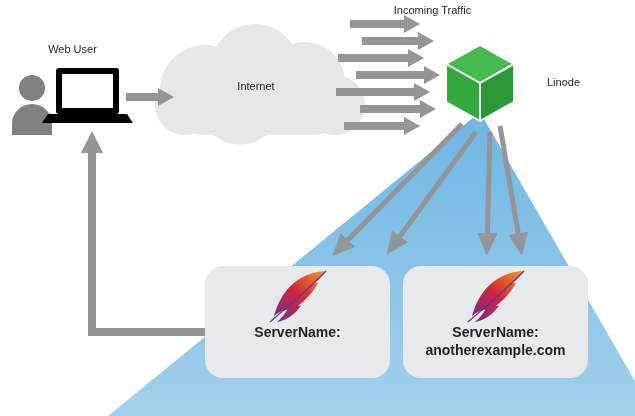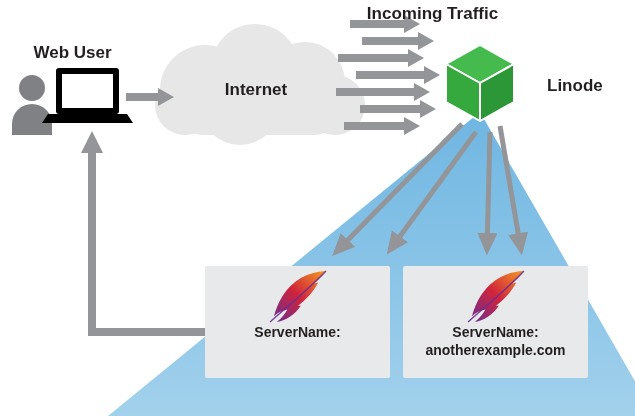--- a/index.html
+++ b/index.html
@@ -1,24 +1,24 @@
 <!DOCTYPE html>
 <html><head>
 <meta charset="utf-8">
 <style>
   html,body{margin:0;padding:0;background:#fff;}
   .stage{
     position:relative;width:635px;height:416px;background:#ffffff;overflow:hidden;
     font-family:"Liberation Sans",sans-serif;color:#231f20;
   }
   svg.layer{position:absolute;left:0;top:0;z-index:1;}
-  .label{position:absolute;font-weight:bold;font-size:17px;z-index:3;white-space:nowrap;}
+  .label{position:absolute;font-weight:normal;font-size:11px;z-index:3;white-space:nowrap;}
   .label.center{text-align:center;}
   .card{
-    position:absolute;width:185px;height:112px;background:#e8e9ea;border-radius:2px;
+    position:absolute;width:185px;height:112px;background:#e8e9ea;border-radius:18px;
     display:flex;flex-direction:column;align-items:center;padding-top:3px;
     box-sizing:border-box;z-index:2;
   }
   .card .feather{flex:0 0 auto;}
   .card .line{font-weight:bold;font-size:14px;line-height:18px;text-align:center;}
 </style>
 </head>
 <body>
 
 <div class="stage">

